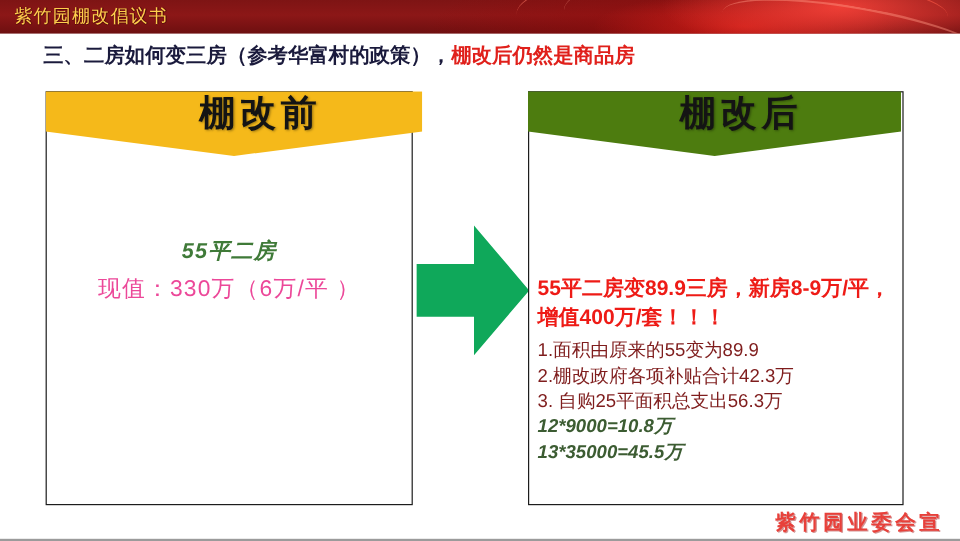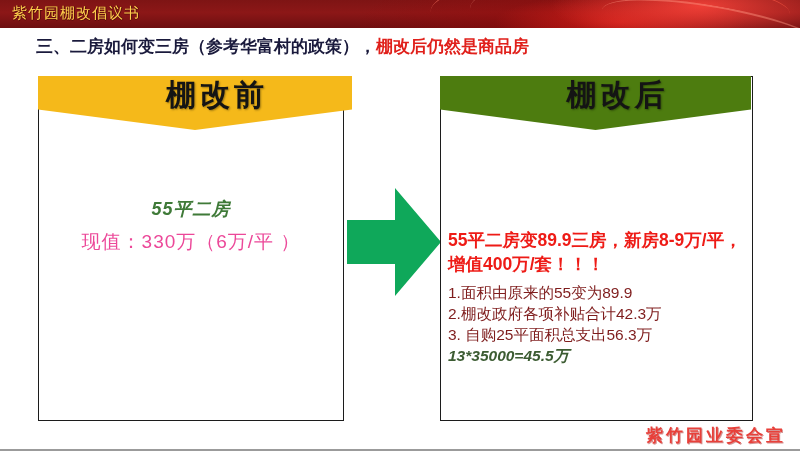--- a/index.html
+++ b/index.html
@@ -221,19 +221,23 @@
 </div>
 <div id="after-body">
   <div id="after-headline">55平二房变89.9三房，新房8-9万/平，增值400万/套！！！</div>
   <div id="after-list">
     <div class="after-item">1.面积由原来的55变为89.9</div>
     <div class="after-item">2.棚改政府各项补贴合计42.3万</div>
     <div class="after-item">3. 自购25平面积总支出56.3万</div>
   </div>
   <div id="after-calcs">
     <div class="calc-row">
+      <span class="calc-left">12*9000=10.8万</span>
+      <span class="calc-note"></span>
+    </div>
+    <div class="calc-row">
       <span class="calc-left">13*35000=45.5万</span>
     </div>
   </div>
 </div>
 
 <div id="footer-signature">紫竹园业委会宣</div>
 <div id="bottom-rule"></div>
 
 </body></html>

